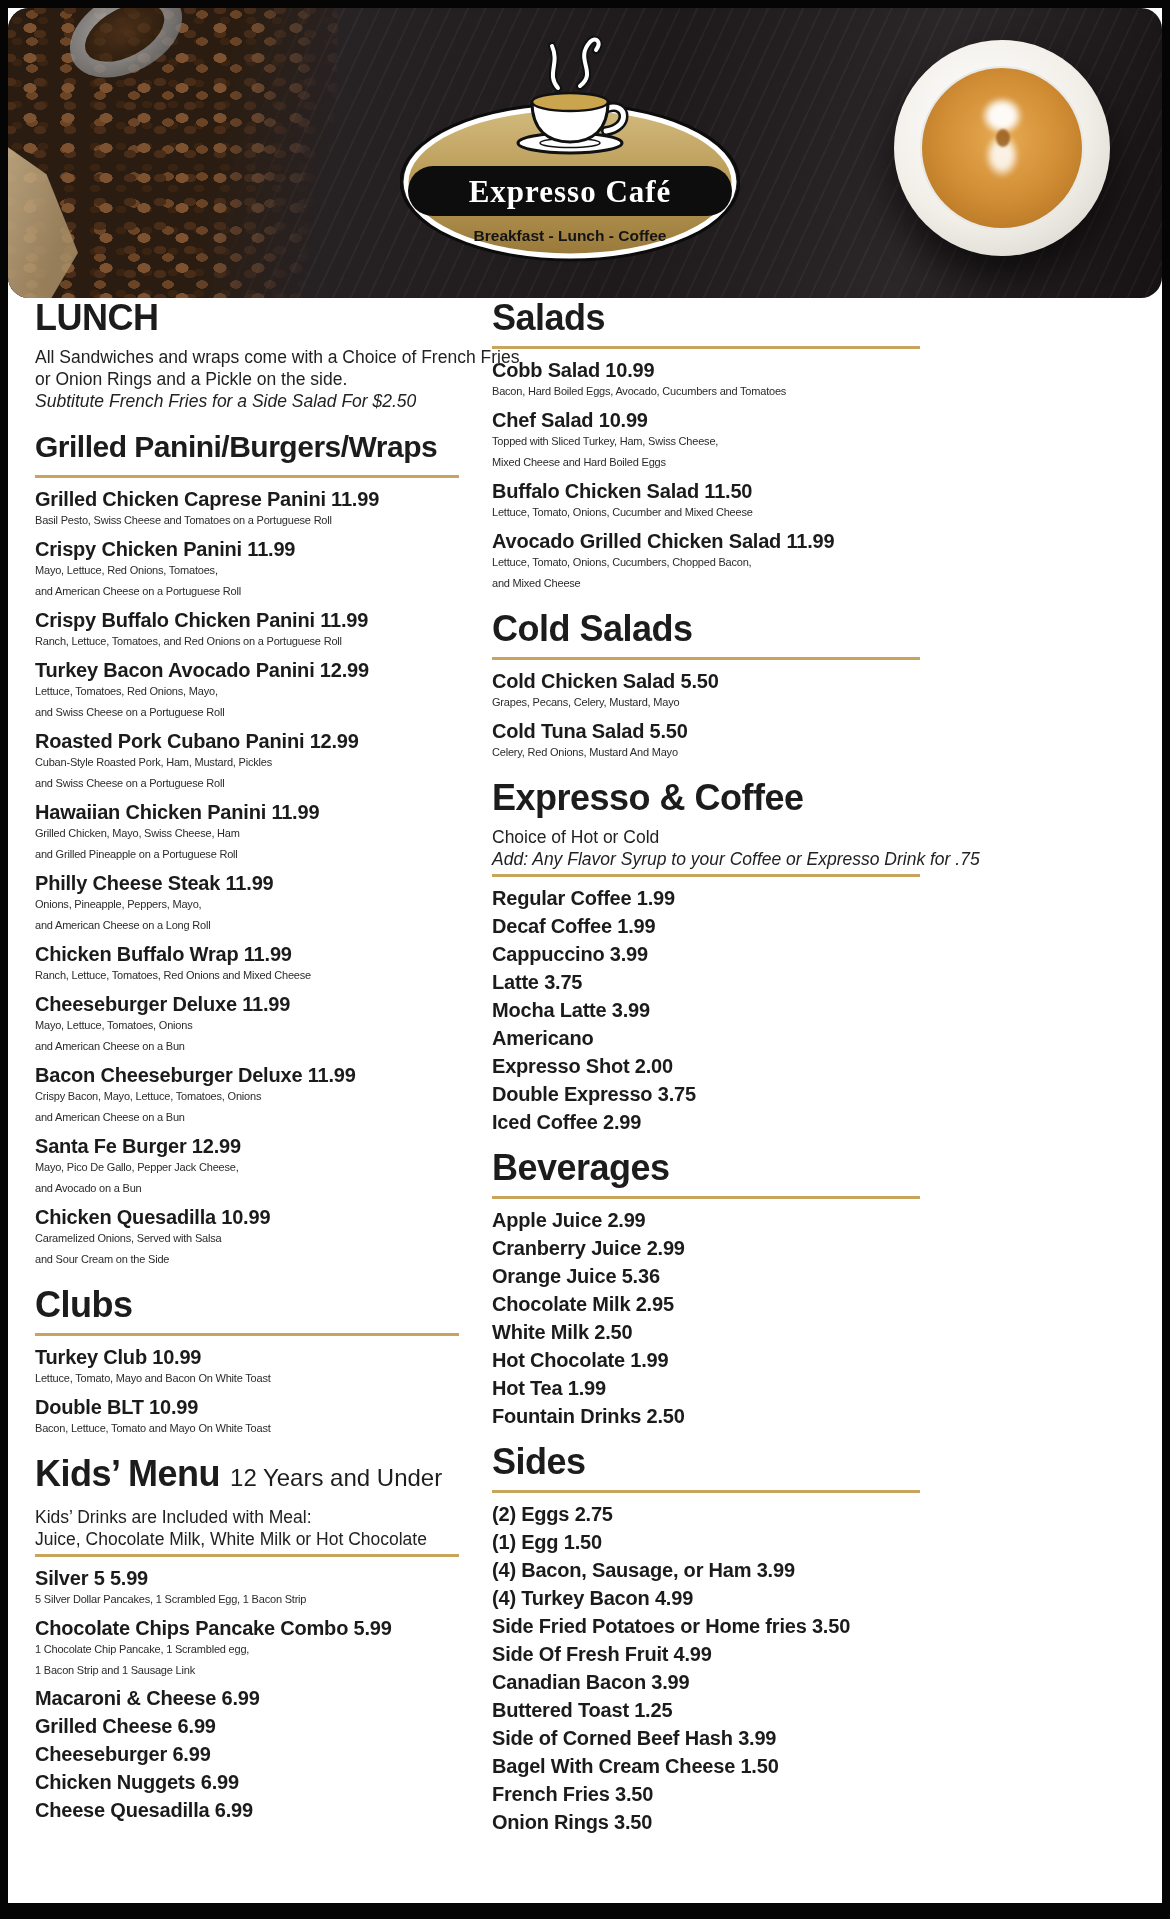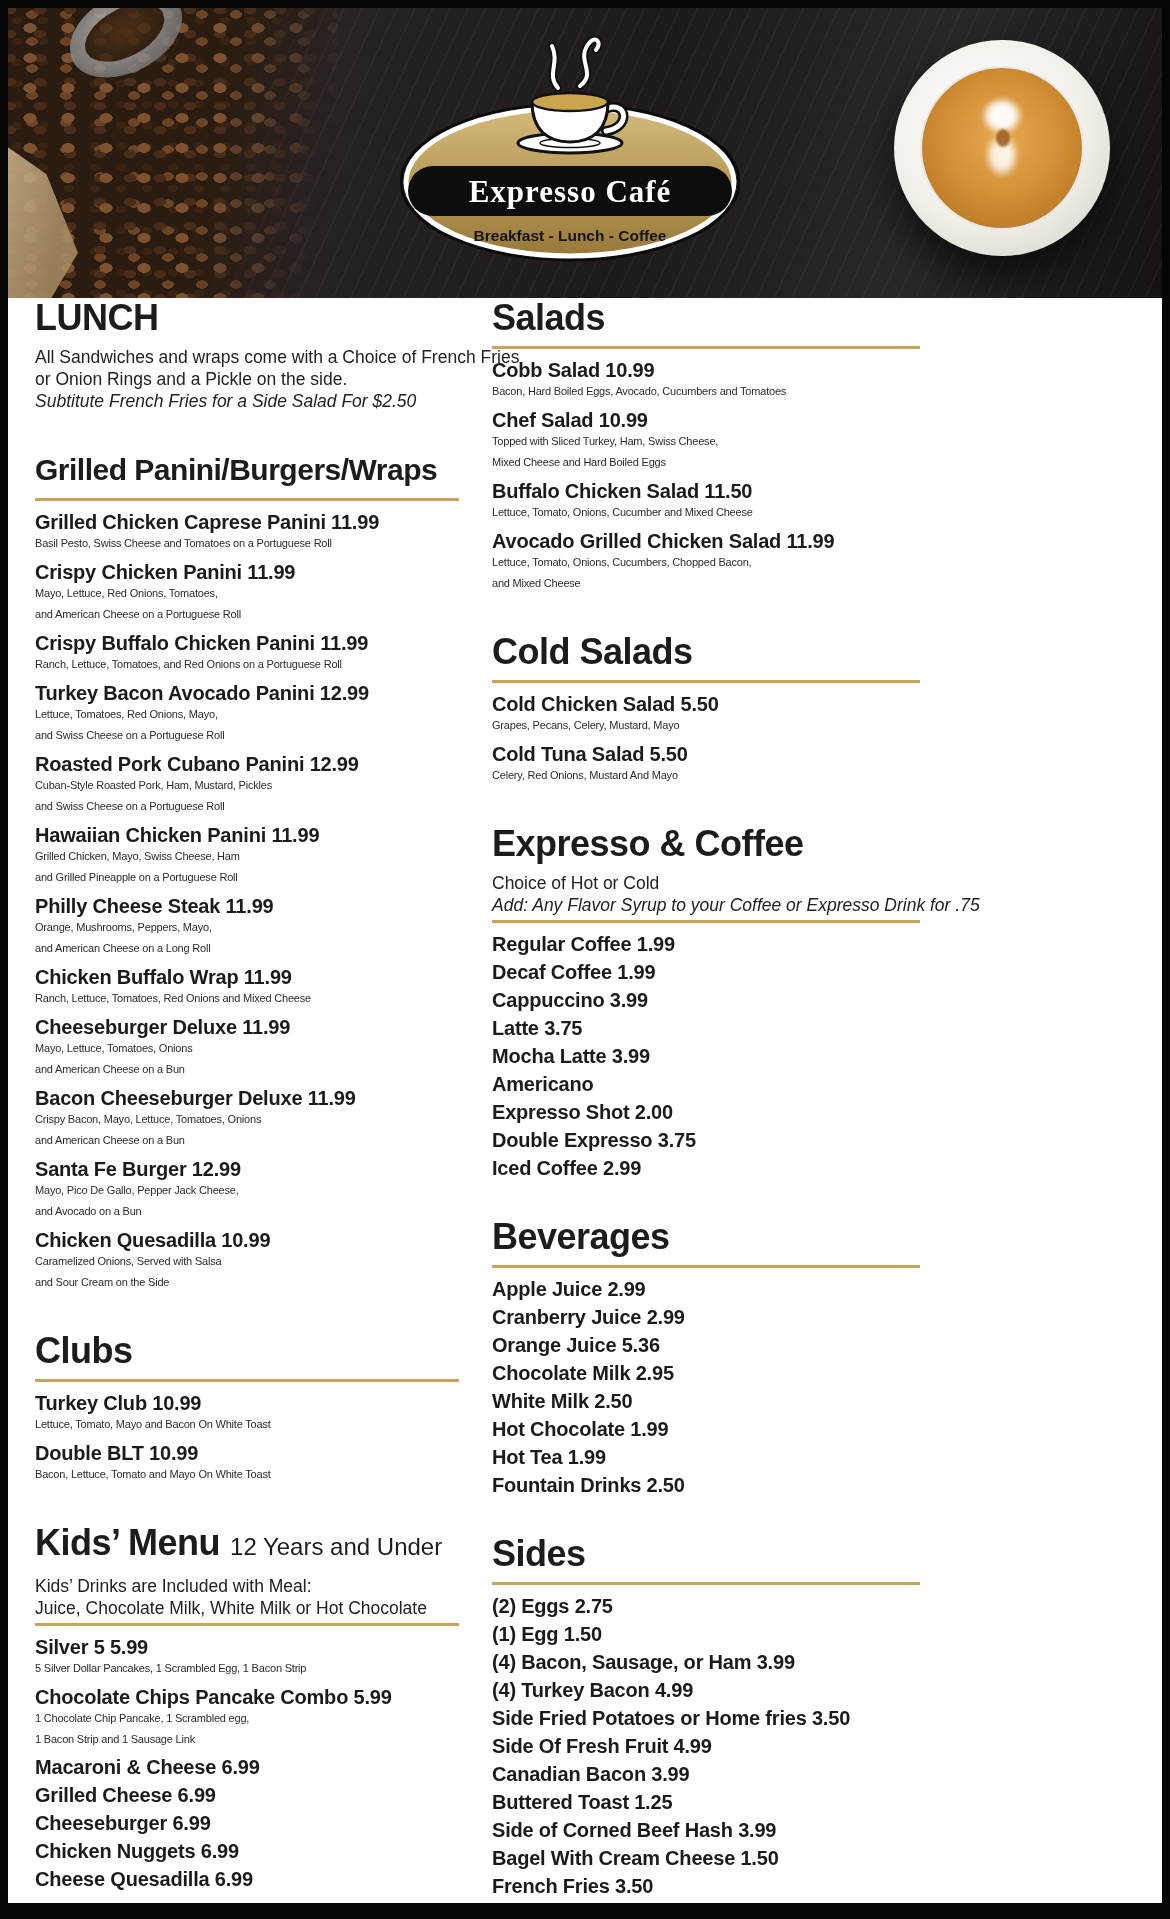--- a/index.html
+++ b/index.html
@@ -13,20 +13,21 @@
     position:absolute; left:8px; top:8px; width:1154px; height:1895px;
     background:#ffffff; overflow:hidden;
   }
 
   
   .header {
     position:relative; height:290px; overflow:hidden;
     background:
       repeating-linear-gradient(115deg, rgba(255,255,255,0.035) 0 2px, rgba(255,255,255,0) 2px 16px),
       linear-gradient(103deg, #3a3335 0%, #262123 30%, #1e1a1c 55%, #2b2628 78%, #161213 100%);
+    border-radius: 21px;
   }
   .beans {
     position:absolute; left:0; top:0; width:330px; height:100%;
     background-color:#2a1c10;
     background-image:
       radial-gradient(ellipse 11px 8px at 50% 50%, #7d5230 58%, rgba(0,0,0,0) 62%),
       radial-gradient(ellipse 10px 7px at 50% 50%, #4a2d18 58%, rgba(0,0,0,0) 62%),
       radial-gradient(ellipse 10px 7px at 50% 50%, #6b4426 58%, rgba(0,0,0,0) 62%),
       radial-gradient(ellipse 9px 6px at 50% 50%, #3a2310 58%, rgba(0,0,0,0) 62%);
     background-size: 38px 30px, 30px 24px, 34px 27px, 26px 21px;
@@ -76,21 +77,21 @@
     position:absolute; left:46%; top:38%; width:14px; height:18px; border-radius:50%;
     background:rgba(150,90,25,.85); filter:blur(1px);
   }
   .logo-svg { position:absolute; left:392px; top:22px; }
 
   
   .col { position:absolute; top:290px; }
   .col-left  { left:27px;  width:424px; }
   .col-right { left:484px; width:428px; }
 
-  .section { margin-top:38px; }
+  .section { margin-top:15px; }
   .section:first-child { margin-top:0; }
   h2 {
     margin:0 0 8px 0; font-size:36px; line-height:40px; font-weight:700;
     color:#1c1c1c; letter-spacing:-0.5px; white-space:nowrap;
   }
   h2.long { font-size:30px; }
   .title-suffix { font-size:24px; font-weight:400; letter-spacing:0; margin-left:10px; color:#1e1e1e; }
   .intro-line { font-size:17.5px; line-height:22px; color:#222; white-space:nowrap; }
   .intro-line.italic { font-style:italic; }
   .divider { height:3px; background:#c8a55b; margin:4px 0 10px 0; }
@@ -186,21 +187,21 @@
           <div class="desc-line">Cuban-Style Roasted Pork, Ham, Mustard, Pickles</div>
           <div class="desc-line">and Swiss Cheese on a Portuguese Roll</div>
         </div>
         <div class="item">
           <div class="item-name">Hawaiian Chicken Panini 11.99</div>
           <div class="desc-line">Grilled Chicken, Mayo, Swiss Cheese, Ham</div>
           <div class="desc-line">and Grilled Pineapple on a Portuguese Roll</div>
         </div>
         <div class="item">
           <div class="item-name">Philly Cheese Steak 11.99</div>
-          <div class="desc-line">Orange, Mushrooms, Peppers, Mayo,</div>
+          <div class="desc-line">Onions, Pineapple, Peppers, Mayo,</div>
           <div class="desc-line">and American Cheese on a Long Roll</div>
         </div>
         <div class="item">
           <div class="item-name">Chicken Buffalo Wrap 11.99</div>
           <div class="desc-line">Ranch, Lettuce, Tomatoes, Red Onions and Mixed Cheese</div>
         </div>
         <div class="item">
           <div class="item-name">Cheeseburger Deluxe 11.99</div>
           <div class="desc-line">Mayo, Lettuce, Tomatoes, Onions</div>
           <div class="desc-line">and American Cheese on a Bun</div>

